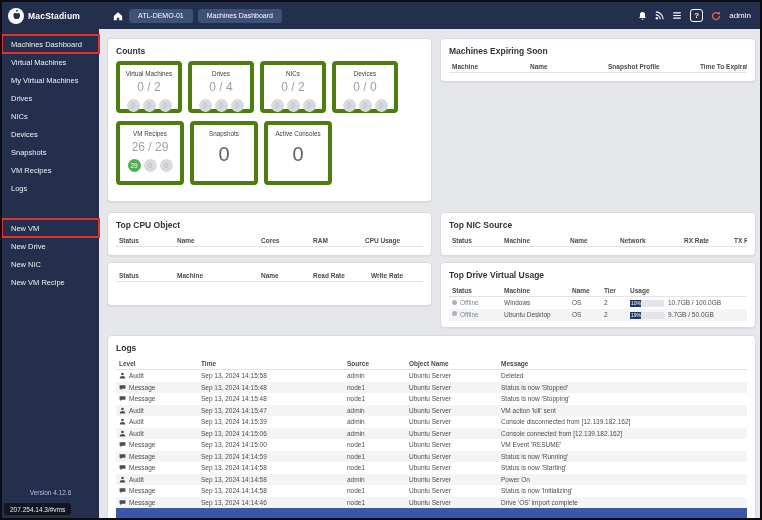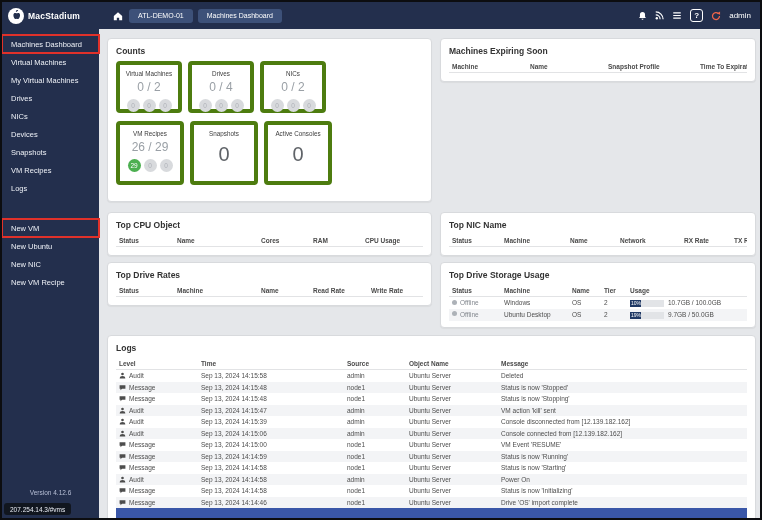--- a/index.html
+++ b/index.html
@@ -152,21 +152,21 @@
             <div class="side-item">My Virtual Machines</div>
             <div class="side-item">Drives</div>
             <div class="side-item">NICs</div>
             <div class="side-item">Devices</div>
             <div class="side-item">Snapshots</div>
             <div class="side-item">VM Recipes</div>
             <div class="side-item">Logs</div>
           </div>
           <div class="side-sec">
             <div class="side-item annotated">New VM</div>
-            <div class="side-item">New Ubuntu</div>
+            <div class="side-item">New Drive</div>
             <div class="side-item">New NIC</div>
             <div class="side-item">New VM Recipe</div>
           </div>
         </nav>
       <div class="side-foot">Version 4.12.6</div>
     </div>
 
     <div class="main">
 
       <section class="card" id="card-counts">
@@ -192,20 +192,29 @@
             </div>
             <div class="mini">
               <div class="lbl">NICs</div>
               <div class="val">0 / 2</div>
               <div class="badges">
                 <span class="badge ">0</span>
                 <span class="badge ">0</span>
                 <span class="badge ">0</span>
               </div>
             </div>
+            <div class="mini">
+              <div class="lbl">Devices</div>
+              <div class="val">0 / 0</div>
+              <div class="badges">
+                <span class="badge ">0</span>
+                <span class="badge ">0</span>
+                <span class="badge ">0</span>
+              </div>
+            </div>
           </div>
         <div class="count-row count-row2">
             <div class="mini">
               <div class="lbl">VM Recipes</div>
               <div class="val">26 / 29</div>
               <div class="badges">
                 <span class="badge green">29</span>
                 <span class="badge ">0</span>
                 <span class="badge ">0</span>
               </div>
@@ -246,54 +255,53 @@
                 <th>Cores</th>
                 <th>RAM</th>
                 <th>CPU Usage</th>
               </tr>
             </thead>
             <tbody></tbody>
           </table>
       </section>
 
       <section class="card" id="card-nic">
-        <h3>Top NIC Name</h3>
+        <h3>Top NIC Source</h3>
         <table class="tbl t-nic">
             <thead>
               <tr>
                 <th>Status</th>
                 <th>Machine</th>
                 <th>Name</th>
                 <th>Network</th>
                 <th>RX Rate</th>
                 <th>TX Rate</th>
               </tr>
             </thead>
             <tbody></tbody>
           </table>
       </section>
 
       <section class="card" id="card-drates">
-        <h3>Top Drive Rates</h3>
         <table class="tbl t-drates">
             <thead>
               <tr>
                 <th>Status</th>
                 <th>Machine</th>
                 <th>Name</th>
                 <th>Read Rate</th>
                 <th>Write Rate</th>
               </tr>
             </thead>
             <tbody></tbody>
           </table>
       </section>
 
       <section class="card" id="card-storage">
-        <h3>Top Drive Storage Usage</h3>
+        <h3>Top Drive Virtual Usage</h3>
         <table class="tbl t-storage">
             <thead>
               <tr>
                 <th>Status</th>
                 <th>Machine</th>
                 <th>Name</th>
                 <th>Tier</th>
                 <th>Usage</th>
               </tr>
             </thead>

